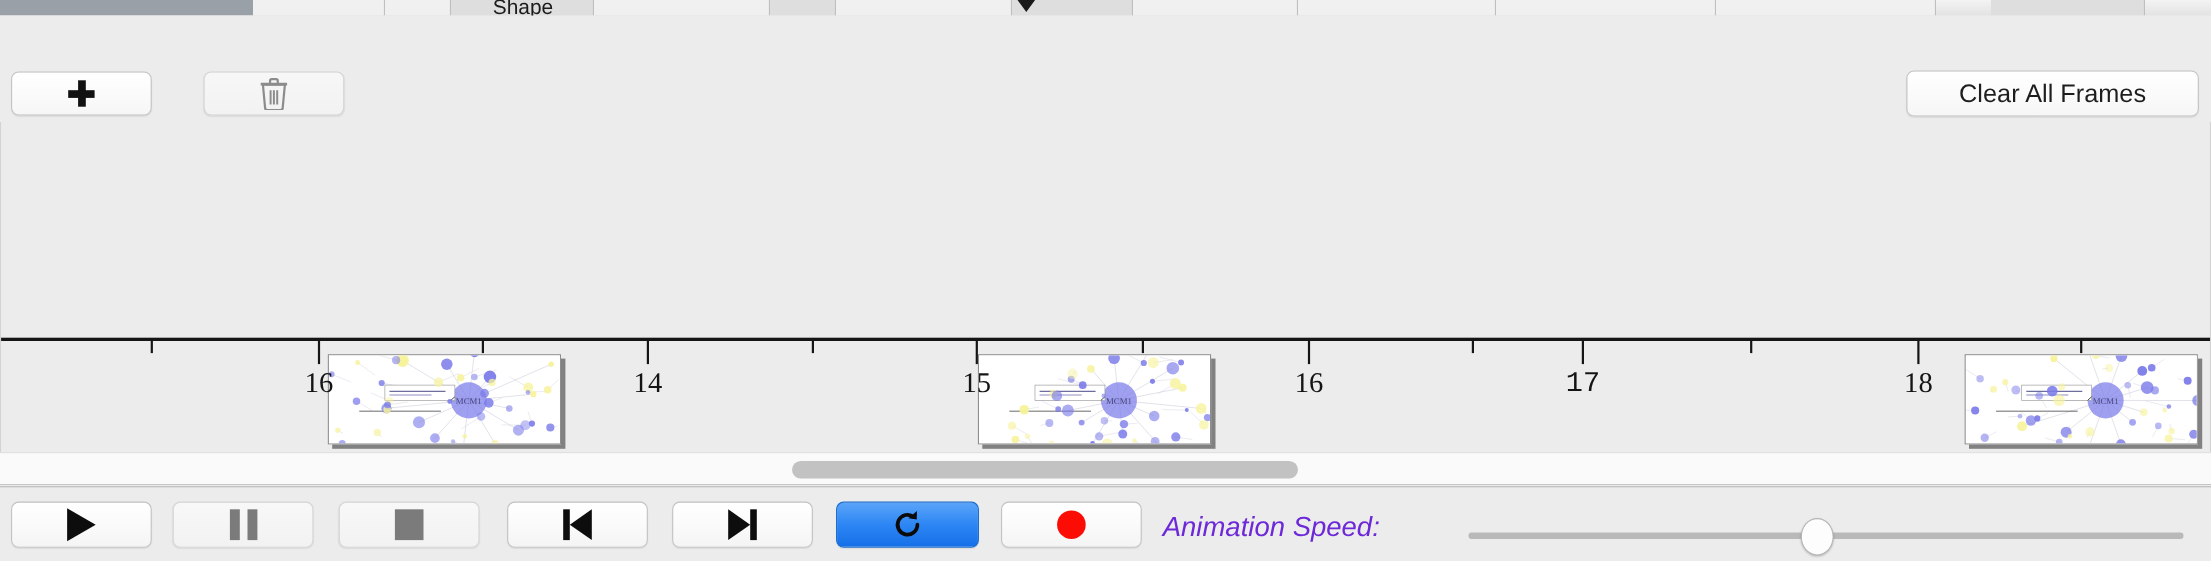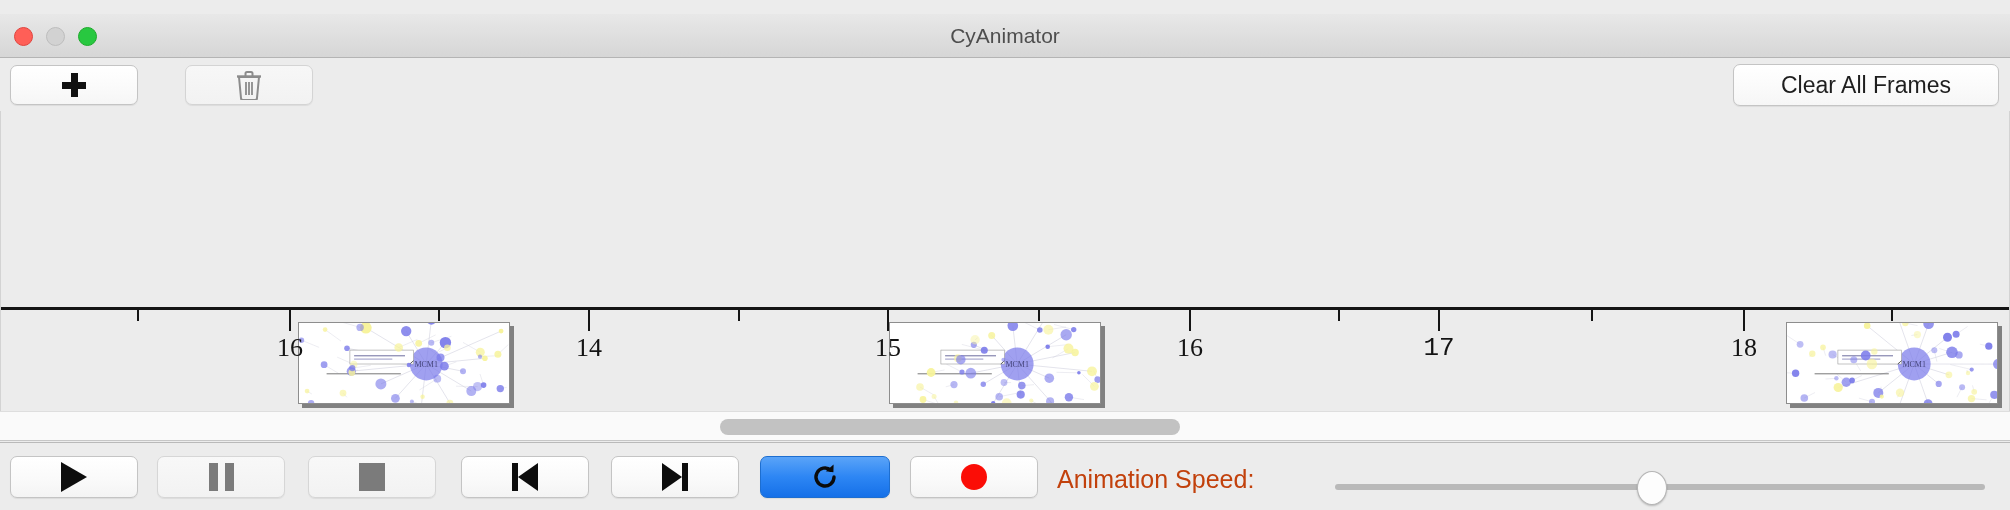--- a/index.html
+++ b/index.html
@@ -168,46 +168,55 @@
   .g-next { display: flex; align-items: center; }
   .g-next .bar { width: 6px; height: 28px; background: #0d0d0d; }
   .g-next .tri {
     width: 0; height: 0; border-left: 20px solid #0d0d0d;
     border-top: 14px solid transparent; border-bottom: 14px solid transparent;
   }
   .g-record { width: 26px; height: 26px; border-radius: 50%; background: #fb0d06; }
 
   .speed-label {
     position: absolute; top: 22px; left: 1057px;
-    font-size: 25px; color: #c2410c; white-space: nowrap;
+    font-size: 25px; color: #6d28d9; white-space: nowrap; font-style: italic;
   }
   .slider-track {
     position: absolute; top: 41px; left: 1335px; width: 650px; height: 6px;
     background: #b9b9b9; border-radius: 3px;
   }
   .slider-thumb {
     position: absolute; top: 28px; width: 30px; height: 34px;
     border-radius: 50%; background: #fdfdfd; border: 1px solid #b5b5b5;
     box-shadow: 0 1px 2px rgba(0,0,0,0.22);
   }
 </style>
 </head>
 <body>
 
 <div id="app">
 
-
-  <div class="titlebar">
-    <div class="traffic">
-      <div class="light close"></div>
-      <div class="light min"></div>
-      <div class="light max"></div>
-    </div>
-    <div class="window-title">CyAnimator</div>
+  <div class="bg-strip">
+    <div class="bg-dark"></div>
+    <div class="bg-cell" style="left:230px;width:120px;"></div>
+    <div class="bg-cell" style="left:350px;width:60px;"></div>
+    <div class="bg-cell shade" style="left:410px;width:130px;"></div>
+    <div class="bg-cell" style="left:540px;width:160px;"></div>
+    <div class="bg-cell shade" style="left:700px;width:60px;"></div>
+    <div class="bg-cell" style="left:760px;width:160px;"></div>
+    <div class="bg-cell shade" style="left:920px;width:110px;"></div>
+    <div class="bg-cell" style="left:1030px;width:150px;"></div>
+    <div class="bg-cell" style="left:1180px;width:180px;"></div>
+    <div class="bg-cell" style="left:1360px;width:200px;"></div>
+    <div class="bg-cell" style="left:1560px;width:200px;"></div>
+    <div class="bg-cell shade" style="left:1810px;width:140px;"></div>
+    <div class="bg-tri" style="left:925px;"></div>
+    <div class="bg-text" style="left:448px;">Shape</div>
   </div>
+
 
   <div class="toolbar">
     <div class="btn btn-add">
       <span class="glyph-plus"></span>
     </div>
     <div class="btn btn-del disabled">
       <svg width="26" height="30" viewBox="0 0 26 30">
         <path d="M3 7 h20 l-2 21 a2 2 0 0 1 -2 2 h-12 a2 2 0 0 1 -2 -2 z" fill="none" stroke="#8c8c8c" stroke-width="2"></path>
         <path d="M1 6.5 h24" stroke="#8c8c8c" stroke-width="2.4" fill="none"></path>
         <path d="M9.5 6.5 v-3 a1.5 1.5 0 0 1 1.5 -1.5 h4 a1.5 1.5 0 0 1 1.5 1.5 v3" fill="none" stroke="#8c8c8c" stroke-width="2"></path>

